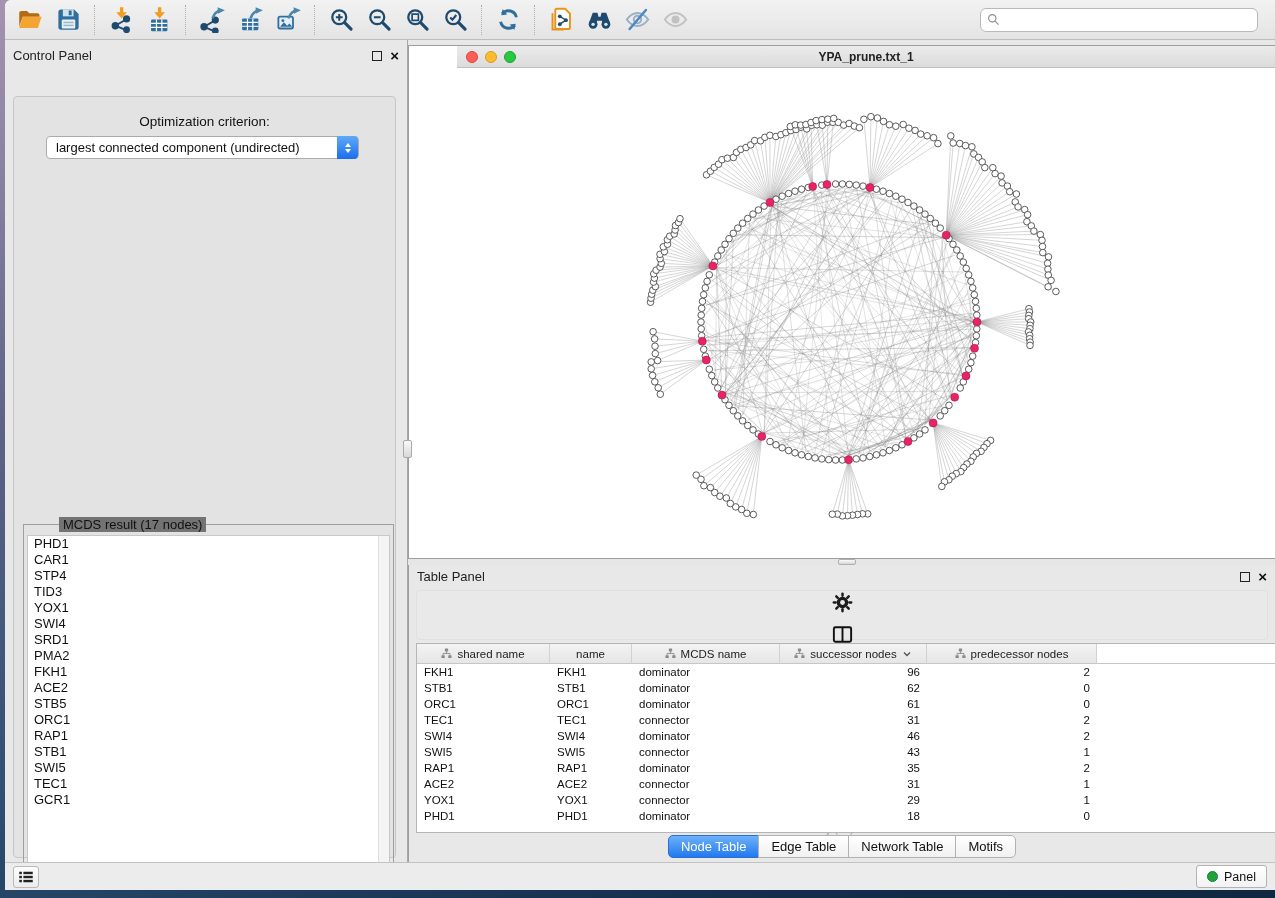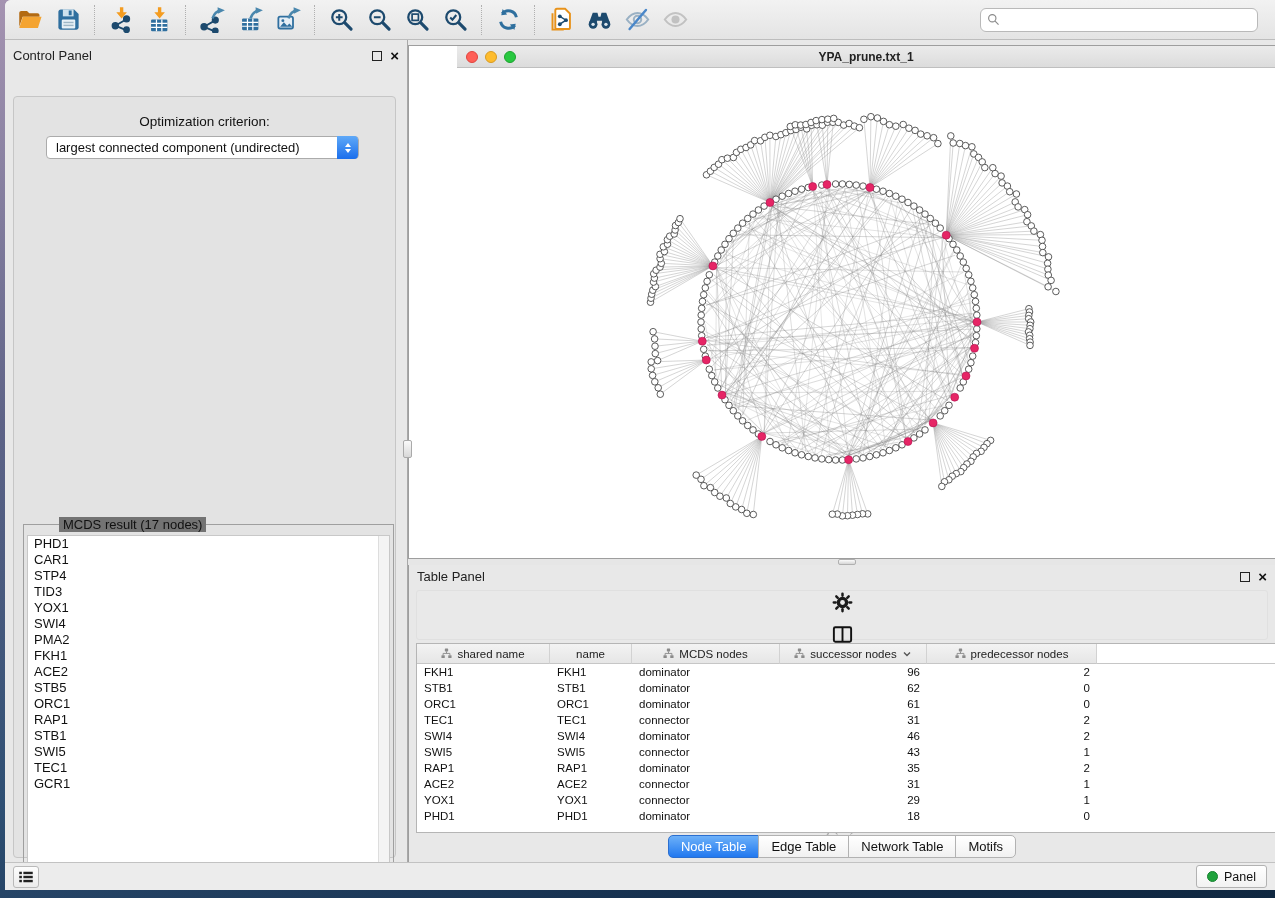--- a/index.html
+++ b/index.html
@@ -359,20 +359,21 @@
       <div class="result-fieldset">
         <span class="result-legend">MCDS result (17 nodes)</span>
         <div class="result-list" id="result-list">
           <div class="result-track"></div>
         <div class="result-item">PHD1</div>
             <div class="result-item">CAR1</div>
             <div class="result-item">STP4</div>
             <div class="result-item">TID3</div>
             <div class="result-item">YOX1</div>
             <div class="result-item">SWI4</div>
+            <div class="result-item">SRD1</div>
             <div class="result-item">PMA2</div>
             <div class="result-item">FKH1</div>
             <div class="result-item">ACE2</div>
             <div class="result-item">STB5</div>
             <div class="result-item">ORC1</div>
             <div class="result-item">RAP1</div>
             <div class="result-item">STB1</div>
             <div class="result-item">SWI5</div>
             <div class="result-item">TEC1</div>
             <div class="result-item">GCR1</div>
@@ -1185,21 +1186,21 @@
             <span class="icon">
               <svg viewBox="0 0 12 12" width="11" height="11">
                 <path d="M6 3.7v2.2M2.3 7.8V5.9h7.4v1.9" stroke="#8a8a8a" stroke-width="1" fill="none"></path>
                 <g fill="#8a8a8a">
                   <rect x="4.2" y="0.5" width="3.6" height="3.2" rx="0.5"></rect>
                   <rect x="0.5" y="7.8" width="3.6" height="3.2" rx="0.5"></rect>
                   <rect x="7.9" y="7.8" width="3.6" height="3.2" rx="0.5"></rect>
                 </g>
               </svg>
             </span>
-            <span>MCDS nodes</span>
+            <span>MCDS name</span>
           </div>
           <div class="th-cell" style="width: 147px;">
             <span class="icon">
               <svg viewBox="0 0 12 12" width="11" height="11">
                 <path d="M6 3.7v2.2M2.3 7.8V5.9h7.4v1.9" stroke="#8a8a8a" stroke-width="1" fill="none"></path>
                 <g fill="#8a8a8a">
                   <rect x="4.2" y="0.5" width="3.6" height="3.2" rx="0.5"></rect>
                   <rect x="0.5" y="7.8" width="3.6" height="3.2" rx="0.5"></rect>
                   <rect x="7.9" y="7.8" width="3.6" height="3.2" rx="0.5"></rect>
                 </g>

